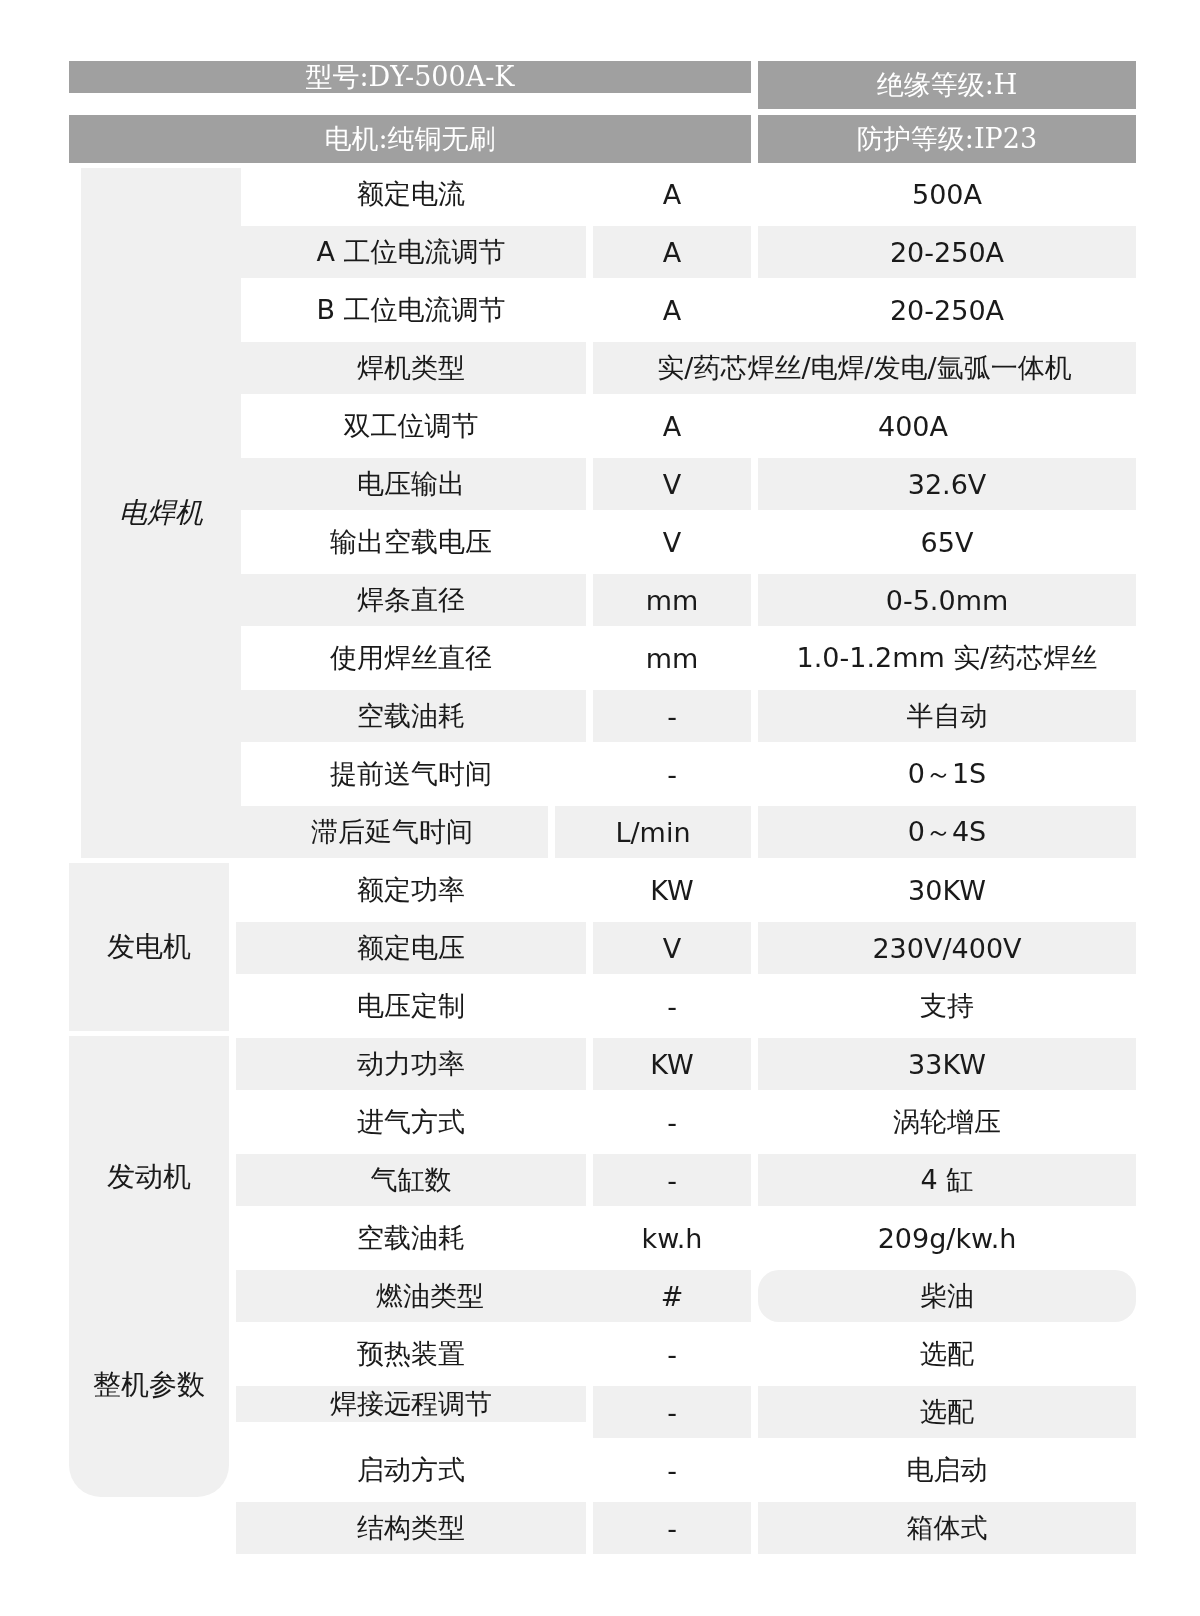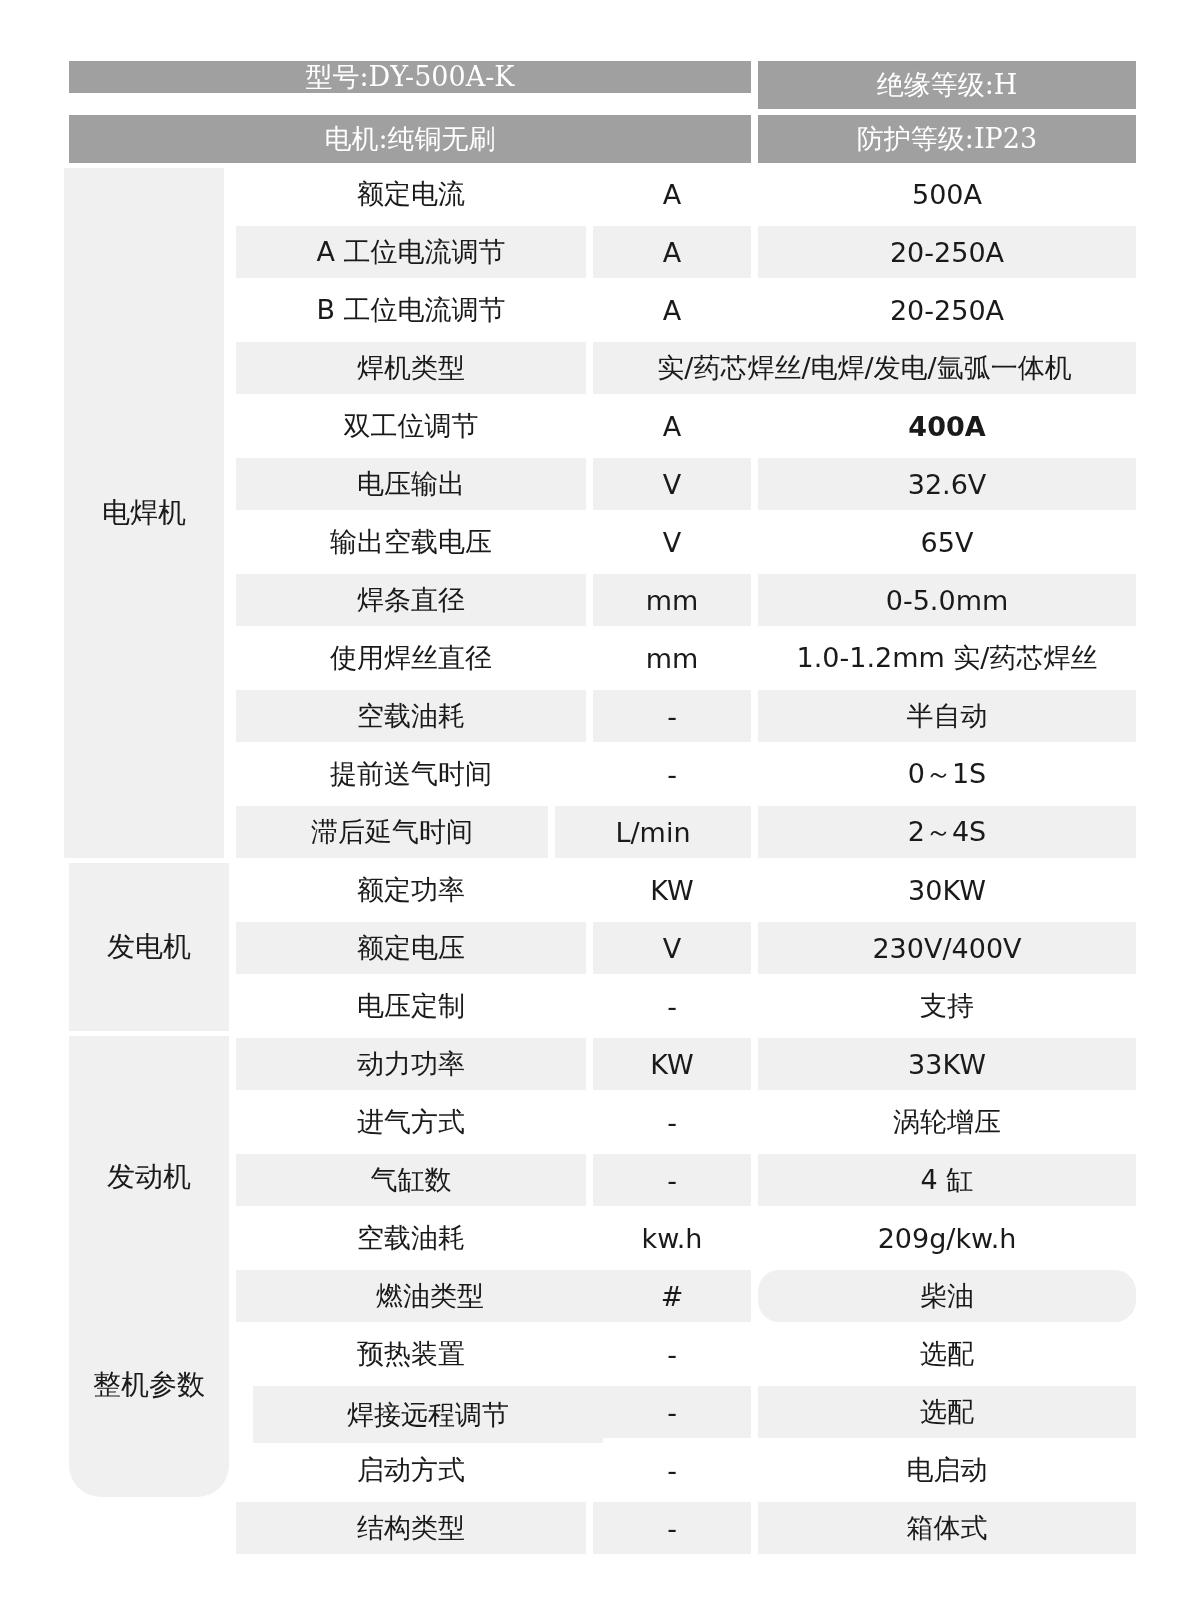--- a/index.html
+++ b/index.html
@@ -16,61 +16,61 @@
 </style>
 </head>
 <body>
 
 <div class="hdr" style="left:69px;top:61px;width:682px;height:32px;">型号:DY-500A-K</div>
 <div class="hdr" style="left:758px;top:61px;width:378px;height:48px;">绝缘等级:H</div>
 <div class="hdr" style="left:69px;top:115px;width:682px;height:48px;">电机:纯铜无刷</div>
 <div class="hdr" style="left:758px;top:115px;width:378px;height:48px;">防护等级:IP23</div>
 
 <div id="groups">
-    <div class="grp" style="left: 64px; width: 160px; top: 168px; height: 690px;">电焊机</div>
+    <div class="grp" style="left: 81px; width: 160px; top: 168px; height: 690px; font-style: italic;">电焊机</div>
     <div class="grp" style="left: 69px; width: 160px; top: 863px; height: 168px;">发电机</div>
     <div class="grp" style="left: 69px; width: 160px; top: 1036px; height: 282px;">发动机</div>
     <div class="grp" style="left: 69px; width: 160px; top: 1272px; height: 225px; border-radius: 32px;">整机参数</div>
   </div>
 <div id="rows">
     <div class="cell" style="left: 236px; width: 350px; top: 168px; height: 52px;">额定电流</div>
     <div class="cell" style="left: 593px; width: 158px; top: 168px; height: 52px;">A</div>
     <div class="cell" style="left: 758px; width: 378px; top: 168px; height: 52px;">500A</div>
     <div class="cell g" style="left: 236px; width: 350px; top: 226px; height: 52px;">A 工位电流调节</div>
     <div class="cell g" style="left: 593px; width: 158px; top: 226px; height: 52px;">A</div>
     <div class="cell g" style="left: 758px; width: 378px; top: 226px; height: 52px;">20-250A</div>
     <div class="cell" style="left: 236px; width: 350px; top: 284px; height: 52px;">B 工位电流调节</div>
     <div class="cell" style="left: 593px; width: 158px; top: 284px; height: 52px;">A</div>
     <div class="cell" style="left: 758px; width: 378px; top: 284px; height: 52px;">20-250A</div>
     <div class="cell g" style="left: 236px; width: 350px; top: 342px; height: 52px;">焊机类型</div>
     <div class="cell g" style="left: 593px; width: 543px; top: 342px; height: 52px;">实/药芯焊丝/电焊/发电/氩弧一体机</div>
     <div class="cell" style="left: 236px; width: 350px; top: 400px; height: 52px;">双工位调节</div>
     <div class="cell" style="left: 593px; width: 158px; top: 400px; height: 52px;">A</div>
-    <div class="cell" style="left: 758px; width: 378px; top: 400px; height: 52px; font-weight: bold;">400A</div>
+    <div class="cell" style="left: 724px; width: 378px; top: 400px; height: 52px;">400A</div>
     <div class="cell g" style="left: 236px; width: 350px; top: 458px; height: 52px;">电压输出</div>
     <div class="cell g" style="left: 593px; width: 158px; top: 458px; height: 52px;">V</div>
     <div class="cell g" style="left: 758px; width: 378px; top: 458px; height: 52px;">32.6V</div>
     <div class="cell" style="left: 236px; width: 350px; top: 516px; height: 52px;">输出空载电压</div>
     <div class="cell" style="left: 593px; width: 158px; top: 516px; height: 52px;">V</div>
     <div class="cell" style="left: 758px; width: 378px; top: 516px; height: 52px;">65V</div>
     <div class="cell g" style="left: 236px; width: 350px; top: 574px; height: 52px;">焊条直径</div>
     <div class="cell g" style="left: 593px; width: 158px; top: 574px; height: 52px;">mm</div>
     <div class="cell g" style="left: 758px; width: 378px; top: 574px; height: 52px;">0-5.0mm</div>
     <div class="cell" style="left: 236px; width: 350px; top: 632px; height: 52px;">使用焊丝直径</div>
     <div class="cell" style="left: 593px; width: 158px; top: 632px; height: 52px;">mm</div>
     <div class="cell" style="left: 758px; width: 378px; top: 632px; height: 52px;">1.0-1.2mm 实/药芯焊丝</div>
     <div class="cell g" style="left: 236px; width: 350px; top: 690px; height: 52px;">空载油耗</div>
     <div class="cell g" style="left: 593px; width: 158px; top: 690px; height: 52px;">-</div>
     <div class="cell g" style="left: 758px; width: 378px; top: 690px; height: 52px;">半自动</div>
     <div class="cell" style="left: 236px; width: 350px; top: 748px; height: 52px;">提前送气时间</div>
     <div class="cell" style="left: 593px; width: 158px; top: 748px; height: 52px;">-</div>
     <div class="cell" style="left: 758px; width: 378px; top: 748px; height: 52px;">0～1S</div>
     <div class="cell g" style="left: 236px; width: 312px; top: 806px; height: 52px;">滞后延气时间</div>
     <div class="cell g" style="left: 555px; width: 196px; top: 806px; height: 52px;">L/min</div>
-    <div class="cell g" style="left: 758px; width: 378px; top: 806px; height: 52px;">2～4S</div>
+    <div class="cell g" style="left: 758px; width: 378px; top: 806px; height: 52px;">0～4S</div>
     <div class="cell" style="left: 236px; width: 350px; top: 864px; height: 52px;">额定功率</div>
     <div class="cell" style="left: 593px; width: 158px; top: 864px; height: 52px;">KW</div>
     <div class="cell" style="left: 758px; width: 378px; top: 864px; height: 52px;">30KW</div>
     <div class="cell g" style="left: 236px; width: 350px; top: 922px; height: 52px;">额定电压</div>
     <div class="cell g" style="left: 593px; width: 158px; top: 922px; height: 52px;">V</div>
     <div class="cell g" style="left: 758px; width: 378px; top: 922px; height: 52px;">230V/400V</div>
     <div class="cell" style="left: 236px; width: 350px; top: 980px; height: 52px;">电压定制</div>
     <div class="cell" style="left: 593px; width: 158px; top: 980px; height: 52px;">-</div>
     <div class="cell" style="left: 758px; width: 378px; top: 980px; height: 52px;">支持</div>
     <div class="cell g" style="left: 236px; width: 350px; top: 1038px; height: 52px;">动力功率</div>
@@ -84,21 +84,21 @@
     <div class="cell g" style="left: 758px; width: 378px; top: 1154px; height: 52px;">4 缸</div>
     <div class="cell" style="left: 236px; width: 350px; top: 1212px; height: 52px;">空载油耗</div>
     <div class="cell" style="left: 593px; width: 158px; top: 1212px; height: 52px;">kw.h</div>
     <div class="cell" style="left: 758px; width: 378px; top: 1212px; height: 52px;">209g/kw.h</div>
     <div class="cell g" style="left: 236px; width: 388px; top: 1270px; height: 52px;">燃油类型</div>
     <div class="cell g" style="left: 593px; width: 158px; top: 1270px; height: 52px;">#</div>
     <div class="cell g" style="left: 758px; width: 378px; top: 1270px; height: 52px; border-radius: 21px;">柴油</div>
     <div class="cell" style="left: 236px; width: 350px; top: 1328px; height: 52px;">预热装置</div>
     <div class="cell" style="left: 593px; width: 158px; top: 1328px; height: 52px;">-</div>
     <div class="cell" style="left: 758px; width: 378px; top: 1328px; height: 52px;">选配</div>
-    <div class="cell g" style="left: 253px; width: 350px; top: 1386px; height: 57px; font-family: Liberation Mono, monospace;">焊接远程调节</div>
+    <div class="cell g" style="left: 236px; width: 350px; top: 1386px; height: 36px; font-family: Liberation Mono, monospace;">焊接远程调节</div>
     <div class="cell g" style="left: 593px; width: 158px; top: 1386px; height: 52px;">-</div>
     <div class="cell g" style="left: 758px; width: 378px; top: 1386px; height: 52px;">选配</div>
     <div class="cell" style="left: 236px; width: 350px; top: 1444px; height: 52px;">启动方式</div>
     <div class="cell" style="left: 593px; width: 158px; top: 1444px; height: 52px;">-</div>
     <div class="cell" style="left: 758px; width: 378px; top: 1444px; height: 52px;">电启动</div>
     <div class="cell g" style="left: 236px; width: 350px; top: 1502px; height: 52px;">结构类型</div>
     <div class="cell g" style="left: 593px; width: 158px; top: 1502px; height: 52px;">-</div>
     <div class="cell g" style="left: 758px; width: 378px; top: 1502px; height: 52px; text-align: right;">箱体式</div>
   </div>
 

